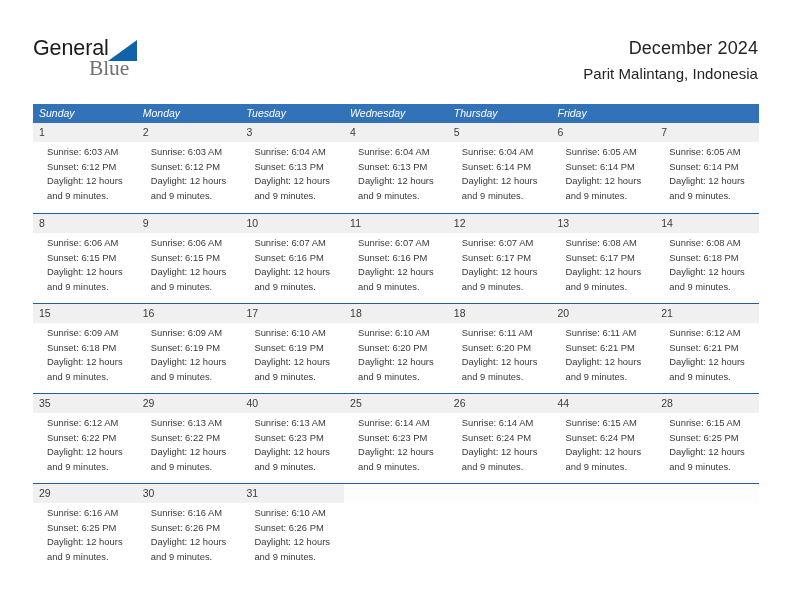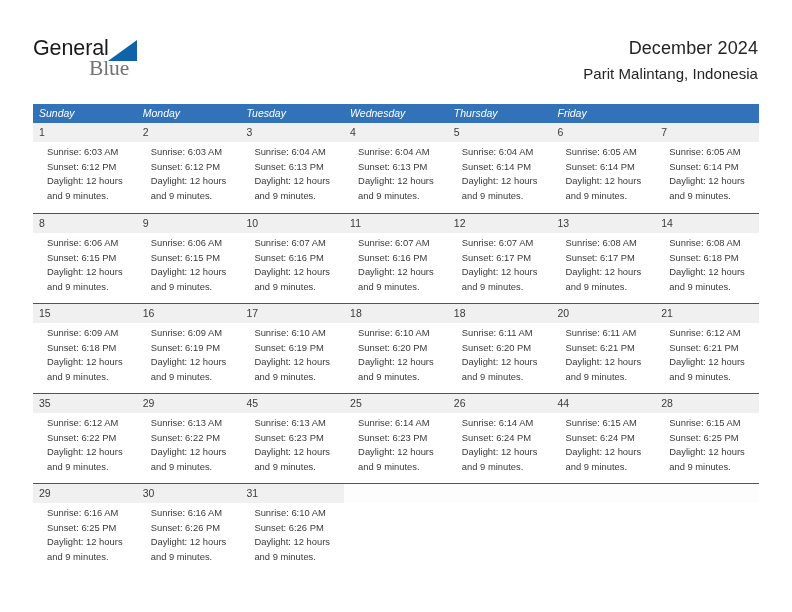--- a/index.html
+++ b/index.html
@@ -417,21 +417,21 @@
             <div class="day-number">29</div>
             <div class="day-info">
               <div>Sunrise: 6:13 AM</div>
               <div>Sunset: 6:22 PM</div>
               <div>Daylight: 12 hours</div>
               <div>and 9 minutes.</div>
             </div>
           </div>
           <div class="day-cell">
             <div class="day-number-band"></div>
-            <div class="day-number">45</div>
+            <div class="day-number">40</div>
             <div class="day-info">
               <div>Sunrise: 6:13 AM</div>
               <div>Sunset: 6:23 PM</div>
               <div>Daylight: 12 hours</div>
               <div>and 9 minutes.</div>
             </div>
           </div>
           <div class="day-cell">
             <div class="day-number-band"></div>
             <div class="day-number">25</div>

